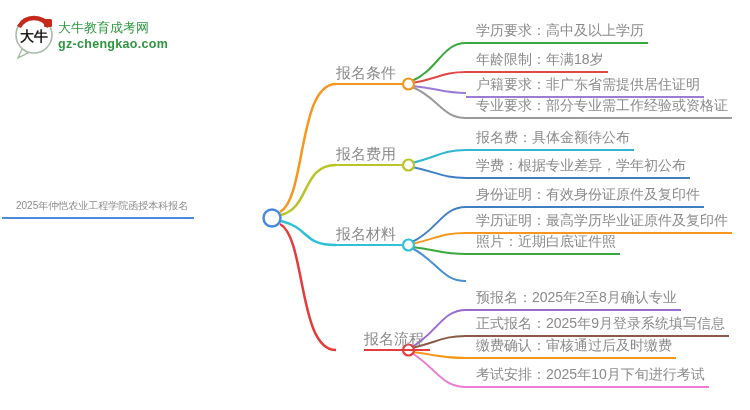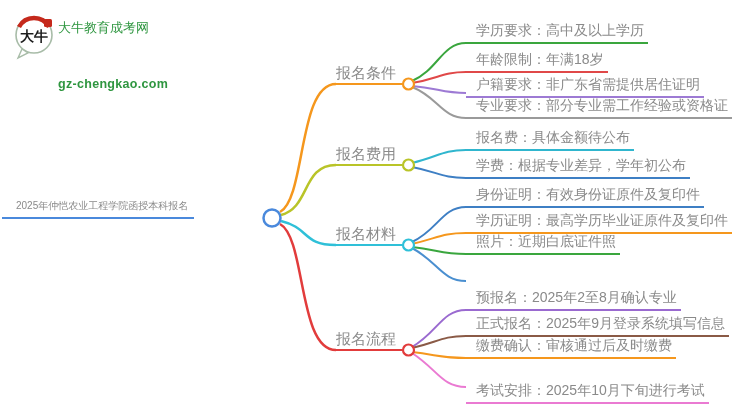--- a/index.html
+++ b/index.html
@@ -13,46 +13,46 @@
   .main-topic{left:2px;top:196px;font-size:10px;line-height:19px;
               padding:0 6px 2px 14px;border-bottom:2.5px solid #4a89dc;}
 
   
   .branch-label{left:336px;width:66px;text-align:left;font-size:15px;
                 line-height:19px;padding-bottom:1px;border-bottom-style:solid;
                 border-bottom-width:2.5px;}
   .bl-1{top:63px;border-bottom-color:#f5971d;}
   .bl-2{top:144px;border-bottom-color:#b9c428;}
   .bl-3{top:224px;border-bottom-color:#2fc0d8;}
-  .bl-4{top:329px;border-bottom-color:#e23c3c;}
+  .bl-4{top:329px;border-bottom-color:#e23c3c;margin-left:28px;}
 
   
   .item{left:466px;font-size:14px;line-height:17px;
         padding:0 4px 3px 10px;border-bottom-style:solid;border-bottom-width:2px;}
   .i-1a{top:22px;border-bottom-color:#3aa63e;}
   .i-1b{top:51px;border-bottom-color:#e04848;}
   .i-1c{top:76px;border-bottom-color:#9d7ad4;}
   .i-1d{top:97px;border-bottom-color:#9a9a9a;}
   .i-2a{top:129px;border-bottom-color:#30b6ce;}
   .i-2b{top:157px;border-bottom-color:#3e7fc4;}
   .i-3a{top:186px;border-bottom-color:#3e7fc4;}
   .i-3b{top:212px;border-bottom-color:#f5971d;}
   .i-3c{top:233px;border-bottom-color:#3aa63e;}
   .i-3d{top:260px;border-bottom-color:#4a8fd0;}
   .i-4a{top:289px;border-bottom-color:#9a6ad0;}
   .i-4b{top:315px;border-bottom-color:#8a5a46;}
   .i-4c{top:337px;border-bottom-color:#f5971d;}
-  .i-4d{top:366px;border-bottom-color:#ea7ad2;margin-top:16px;}
+  .i-4d{top:366px;border-bottom-color:#ea7ad2;}
 
   
   .logo{position:absolute;left:12px;top:12px;z-index:3;}
   .brand{position:absolute;left:58px;top:19px;z-index:3;font-size:13px;
          font-weight:normal;color:#2f9640;white-space:nowrap;}
   .brand-domain{position:absolute;left:58px;top:37px;z-index:3;font-size:12.5px;
-         font-weight:bold;color:#2f9640;letter-spacing:.3px;white-space:nowrap;margin-top:40px;}
+         font-weight:bold;color:#2f9640;letter-spacing:.3px;white-space:nowrap;}
 </style>
 </head>
 <body>
 
 <div id="stage">
 
   <svg class="lines" width="750" height="410" viewBox="0 0 750 410">
 
     <path d="M 280 212 C 306 198 298 84 336 84" stroke="#f5971d" stroke-width="2.5" fill="none"></path>
     <path d="M 281 215 C 310 208 302 165 336 165" stroke="#b9c428" stroke-width="2.5" fill="none"></path>

